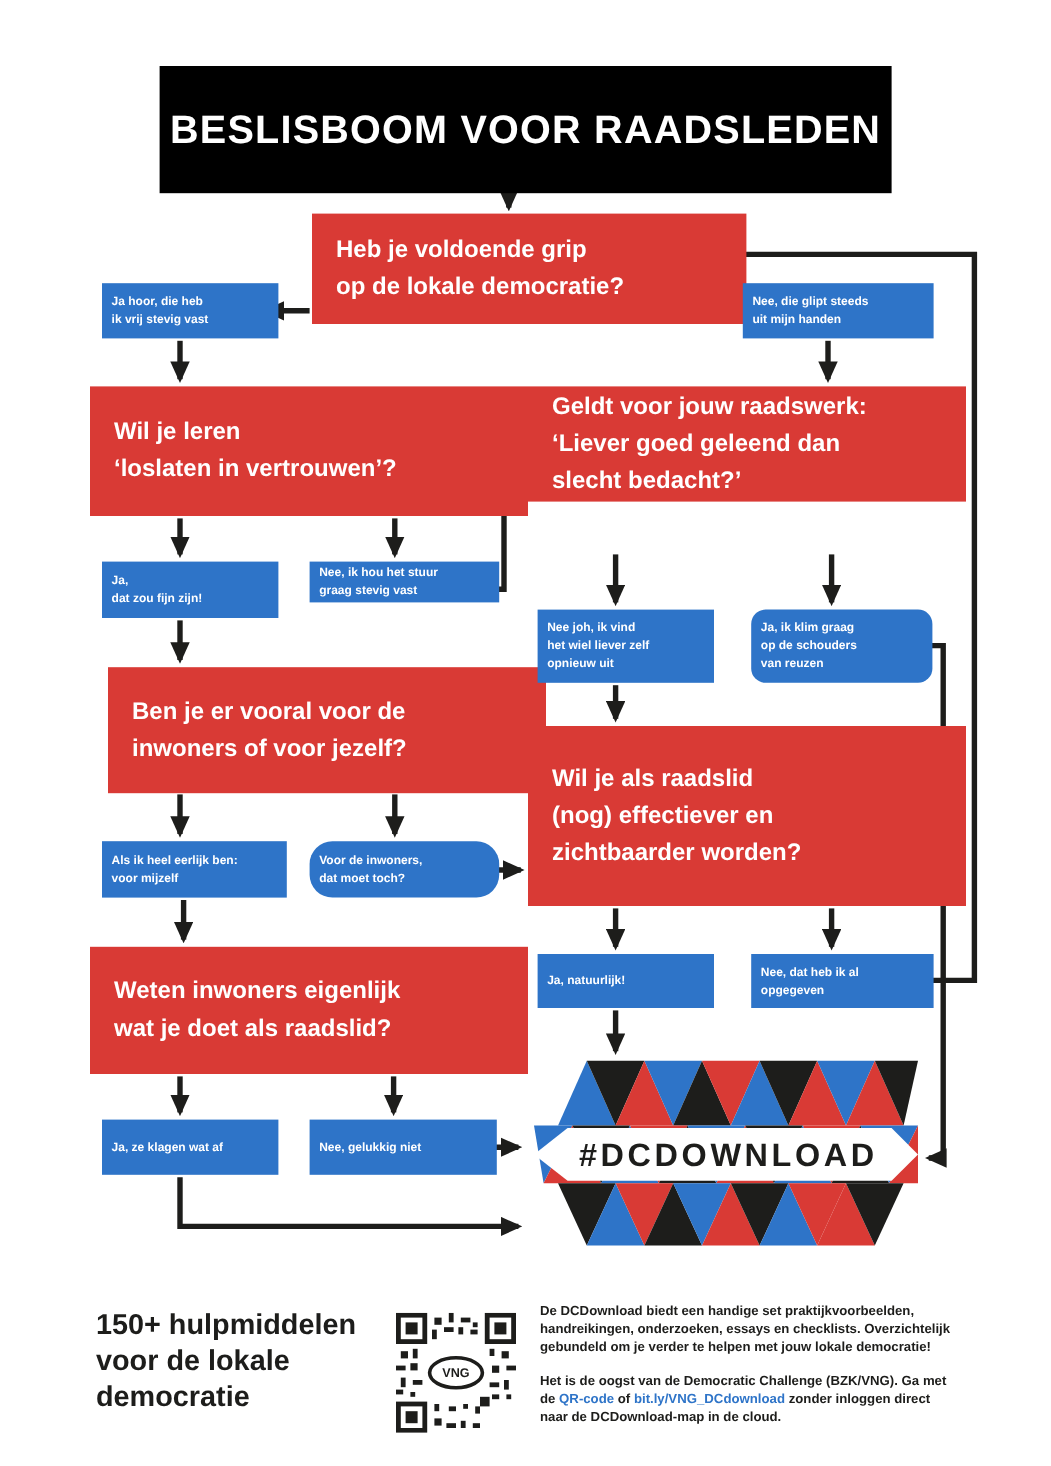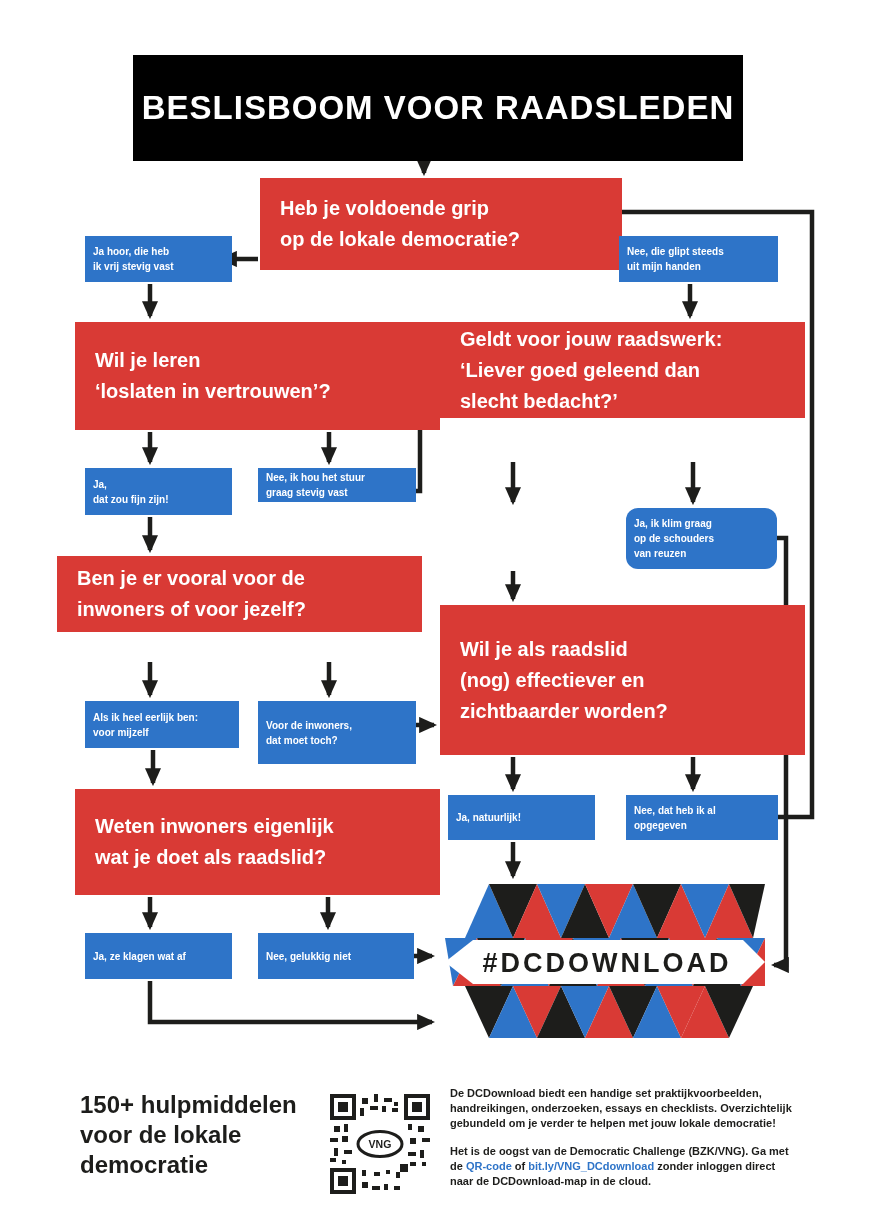--- a/index.html
+++ b/index.html
@@ -10,23 +10,23 @@
   .node-red{background:#d93a35;font-size:20px;line-height:1.55;padding:0 20px;}
   .node-blue{background:#2e74c8;font-size:10px;line-height:1.5;padding:0 8px;}
   .title-banner{position:absolute;left:133px;top:55px;width:610px;height:106px;background:#000000;display:flex;align-items:center;justify-content:center;z-index:2;}
   .title-banner h1{color:#ffffff;font-size:33px;letter-spacing:1px;margin:0;font-weight:bold;white-space:nowrap;}
   #q1{left:260px;top:178px;width:322px;height:92px;}
   #a1{left:85px;top:236px;width:131px;height:46px;}
   #a2{left:619px;top:236px;width:143px;height:46px;}
   #q2{left:75px;top:322px;width:325px;height:108px;}
   #a3{left:85px;top:468px;width:131px;height:47px;}
   #a4{left:258px;top:468px;width:142px;height:34px;}
-  #q3{left:57px;top:556px;width:325px;height:76px;}
+  #q3{left:90px;top:556px;width:325px;height:105px;}
   #a5{left:85px;top:701px;width:138px;height:47px;}
-  #a6{left:258px;top:701px;width:142px;height:63px;}
+  #a6{left:258px;top:701px;width:142px;height:47px;border-radius:19px;}
   #q4{left:75px;top:789px;width:325px;height:106px;}
   #a7{left:85px;top:933px;width:131px;height:46px;}
   #a8{left:258px;top:933px;width:140px;height:46px;}
   #q5{left:440px;top:322px;width:325px;height:96px;}
   #a9{left:448px;top:508px;width:131px;height:61px;}
   #a10{left:626px;top:508px;width:135px;height:61px;border-radius:12px;}
   #q6{left:440px;top:605px;width:325px;height:150px;}
   #a11{left:448px;top:795px;width:131px;height:45px;}
   #a12{left:626px;top:795px;width:136px;height:45px;}
   .logo{position:absolute;left:445px;top:882px;width:320px;height:158px;z-index:2;}
@@ -98,20 +98,23 @@
 voor mijzelf</div>
   <div id="a6" class="node node-blue">Voor de inwoners,
 dat moet toch?</div>
   <div id="q4" class="node node-red">Weten inwoners eigenlijk
 wat je doet als raadslid?</div>
   <div id="a7" class="node node-blue">Ja, ze klagen wat af</div>
   <div id="a8" class="node node-blue">Nee, gelukkig niet</div>
   <div id="q5" class="node node-red">Geldt voor jouw raadswerk:
 ‘Liever goed geleend dan
 slecht bedacht?’</div>
+  <div id="a9" class="node node-blue">Nee joh, ik vind
+het wiel liever zelf
+opnieuw uit</div>
   <div id="a10" class="node node-blue">Ja, ik klim graag
 op de schouders
 van reuzen</div>
   <div id="q6" class="node node-red">Wil je als raadslid
 (nog) effectiever en
 zichtbaarder worden?</div>
   <div id="a11" class="node node-blue">Ja, natuurlijk!</div>
   <div id="a12" class="node node-blue">Nee, dat heb ik al
 opgegeven</div>
 

